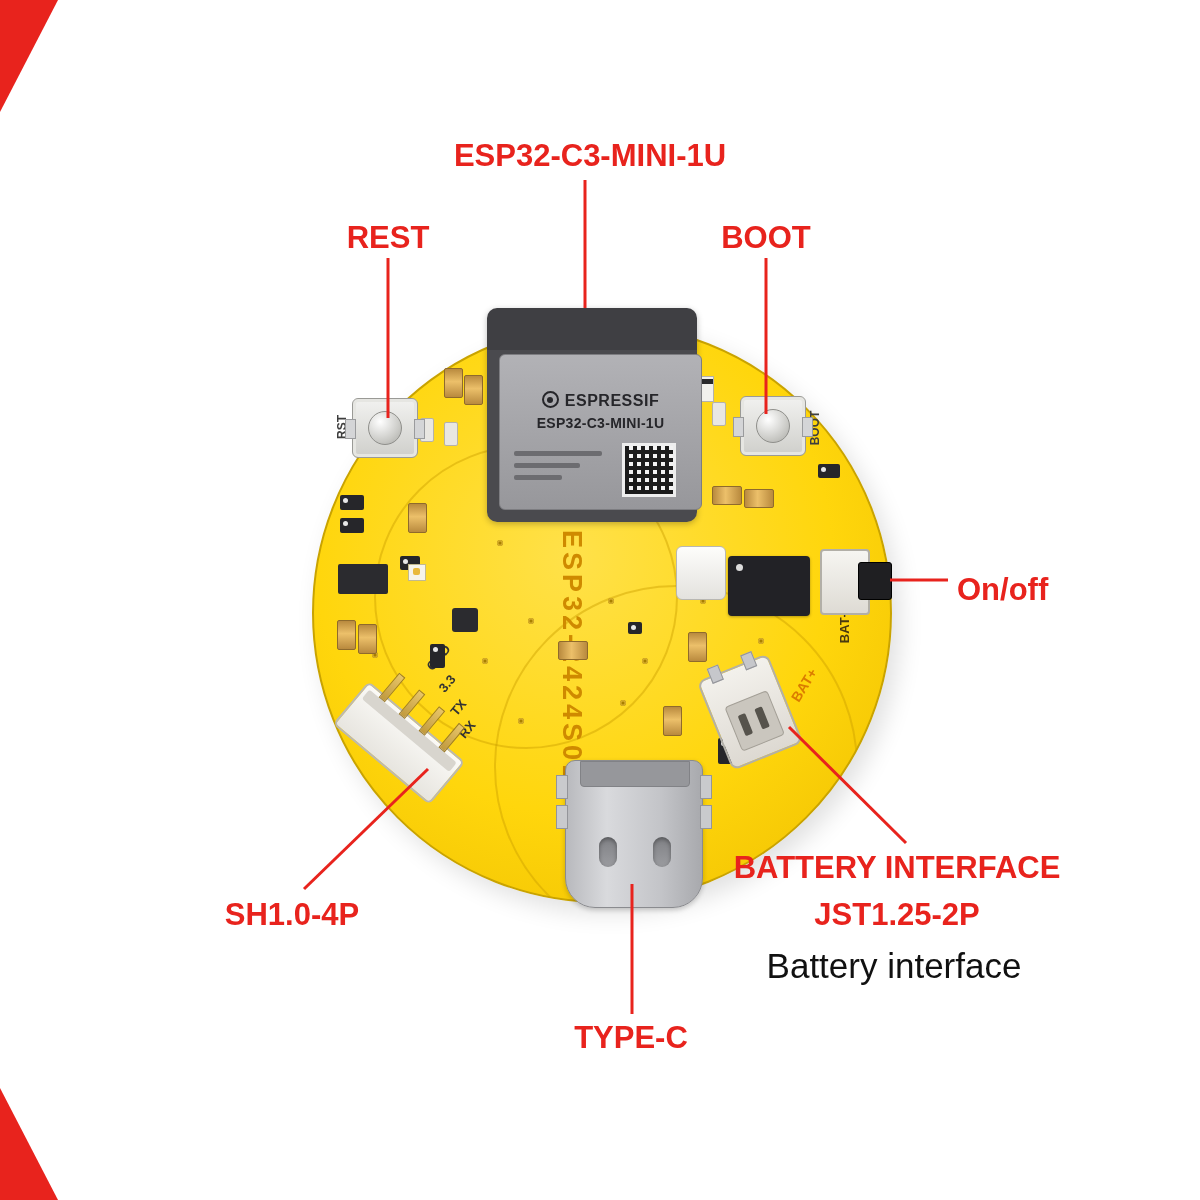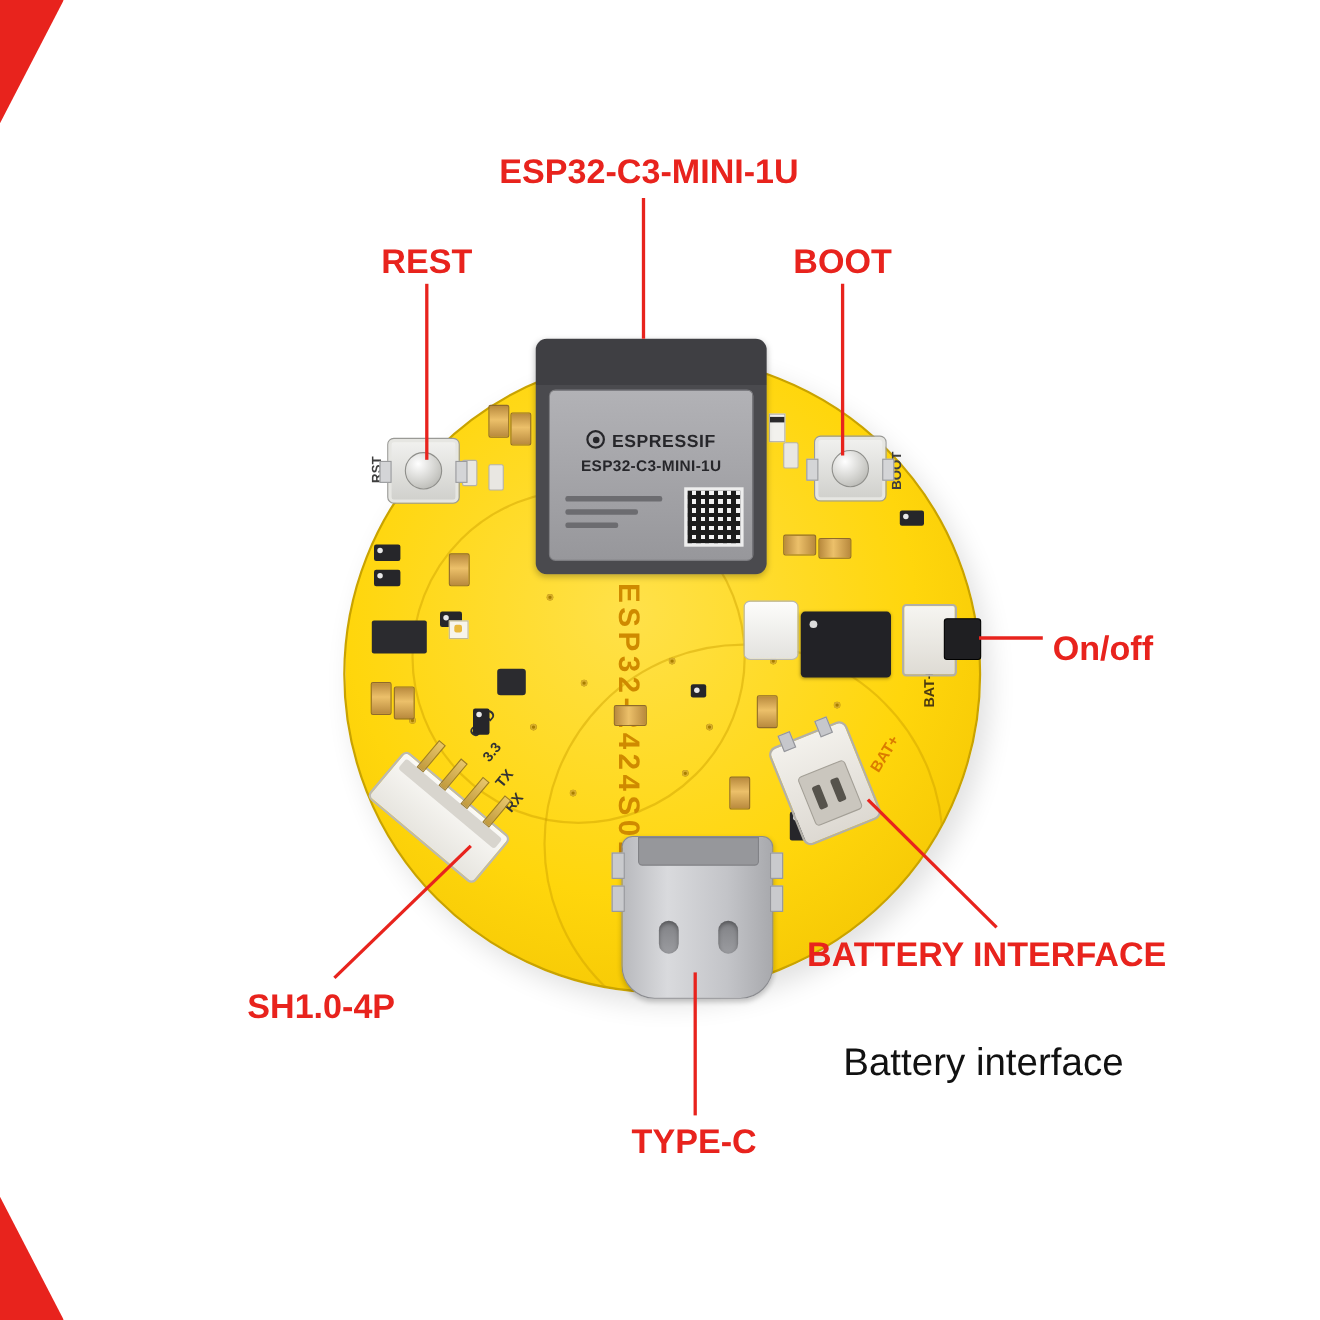--- a/index.html
+++ b/index.html
@@ -32,21 +32,21 @@
   .batplus-dark{position:absolute;left:828px;top:619px;transform:rotate(-90deg);font-weight:bold;
       font-size:13px;color:#4a3a10;z-index:3;}
   .batplus-orange{position:absolute;left:786px;top:677px;transform:rotate(-58deg);font-weight:bold;
       font-size:14px;color:#db7c00;z-index:3;}
 
   
   .module{position:absolute;left:487px;top:308px;width:210px;height:214px;border-radius:10px;
       background:linear-gradient(180deg,#3f3f43 0 42px,#4a4a4e 42px);z-index:4;
       box-shadow:0 2px 6px rgba(0,0,0,.25);}
   .m-shield{position:absolute;left:12px;top:46px;width:184px;height:154px;border-radius:6px;
-      background:linear-gradient(180deg,#b2b2b6,#97979b);border:1px solid #7d7d81;}
+      background:linear-gradient(180deg,#b2b2b6,#97979b);border:1px solid #7d7d81;padding-left:17px;}
   .m-brand{position:absolute;left:0;right:0;top:36px;text-align:center;font-weight:bold;
       color:#26262a;font-size:16px;letter-spacing:.5px;}
   .m-logo{display:inline-block;position:relative;width:13px;height:13px;border:2.5px solid #26262a;
       border-radius:50%;margin-right:6px;vertical-align:-2px;}
   .m-logo::after{content:"";position:absolute;left:3.5px;top:3.5px;width:6px;height:6px;
       background:#26262a;border-radius:50%;}
   .m-model{position:absolute;left:0;right:0;top:60px;text-align:center;font-weight:bold;
       color:#26262a;font-size:14px;letter-spacing:.3px;}
   .mbar{position:absolute;height:5px;background:#6c6c70;border-radius:2px;}
   .qr{position:absolute;left:122px;top:88px;width:48px;height:48px;border:3px solid #eee;
@@ -277,17 +277,18 @@
     <line x1="789" y1="727" x2="906" y2="843" stroke="currentColor" stroke-width="3"></line>
     <line x1="428" y1="769" x2="304" y2="889" stroke="currentColor" stroke-width="3"></line>
     <line x1="632" y1="884" x2="632" y2="1014" stroke="currentColor" stroke-width="3"></line>
   </svg>
 
   <div class="ann-red ann-center" style="left:590px;top:138px;">ESP32-C3-MINI-1U</div>
   <div class="ann-red ann-center" style="left:388px;top:220px;">REST</div>
   <div class="ann-red ann-center" style="left:766px;top:220px;">BOOT</div>
   <div class="ann-red" style="left:957px;top:572px;">On/off</div>
   <div class="ann-red ann-center" style="left:897px;top:850px;">BATTERY INTERFACE</div>
+  <div class="ann-red ann-center" style="left:897px;top:897px;">JST1.25-2P</div>
   <div class="ann-black" style="left:894px;top:946px;">Battery interface</div>
   <div class="ann-red ann-center" style="left:292px;top:897px;">SH1.0-4P</div>
   <div class="ann-red ann-center" style="left:631px;top:1020px;text-align:center;">TYPE-C</div>
 
 </div>
 
 </body></html>

